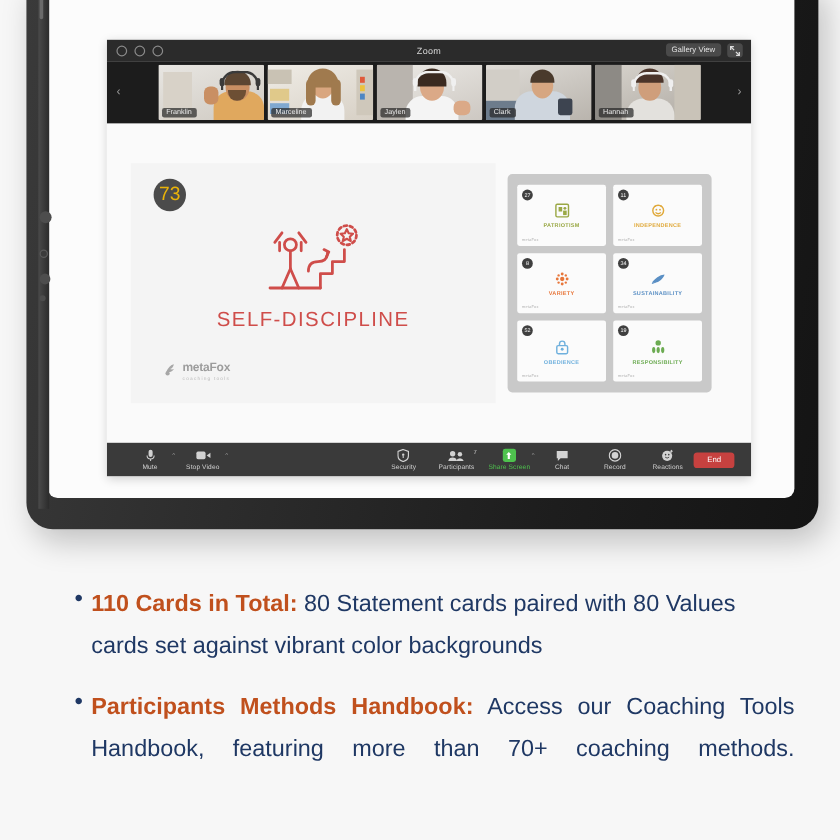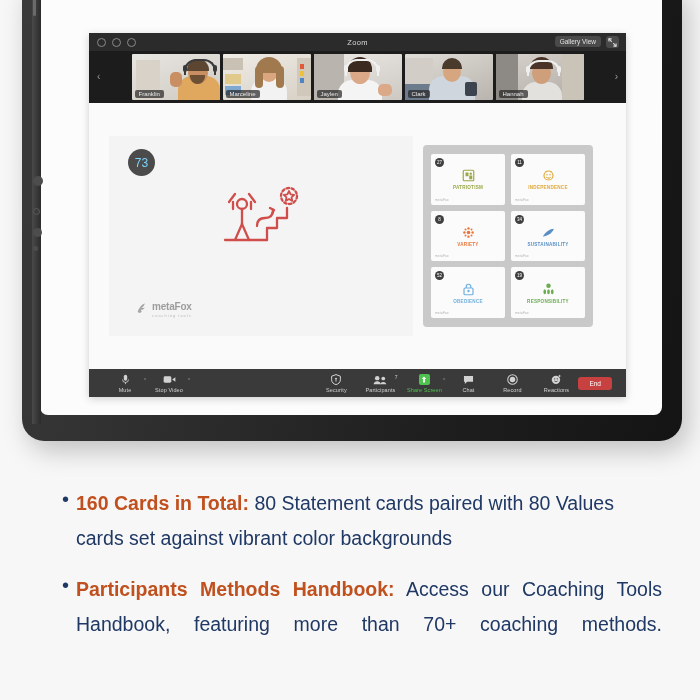--- a/index.html
+++ b/index.html
@@ -70,21 +70,21 @@
   .p-body{position:absolute;border-radius:14px 14px 0 0;}
   .p-hp{position:absolute;border:2px solid #3a3a3a;border-bottom:none;border-radius:12px 12px 0 0;}
   .p-hp i{position:absolute;width:4px;height:7px;background:#3a3a3a;border-radius:2px;top:4px;}
 
   .stage{flex:1;background:#fafafa;position:relative;display:flex;padding:12px 14px;gap:10px;}
   .slide{
     width:304px;height:200px;background:#f4f4f4;position:relative;align-self:center;margin-left:6px;
   }
   .badge{
     position:absolute;left:19px;top:13px;width:27px;height:27px;border-radius:50%;
-    background:#4b4b4b;color:#7dd3fc;font-size:12px;display:flex;align-items:center;justify-content:center;
+    background:#4b4b4b;color:#eab308;font-size:16px;display:flex;align-items:center;justify-content:center;
   }
   .slide-core{position:absolute;left:0;right:0;top:46px;text-align:center;}
   .slide-title{color:#cf4d4a;font-size:17px;letter-spacing:1.2px;font-weight:500;margin-top:4px;}
   .logo{position:absolute;left:27px;bottom:18px;display:flex;align-items:center;gap:3px;opacity:.55;}
   .logo-txt b{font-size:10px;color:#555;font-weight:600;letter-spacing:-.2px;}
   .logo-sub{font-size:4px;color:#888;letter-spacing:1px;text-align:right;display:block;margin-top:-1px;}
 
   .cardpanel{
     width:170px;height:182px;background:#c9c9c9;border-radius:4px;align-self:center;
     padding:9px 8px;box-sizing:border-box;
@@ -254,20 +254,21 @@
                   <path d="M18 20 L18 27"></path>
                   <path d="M36 20 L36 27"></path>
                   <path d="M10 58 L52 58"></path>
                   <path d="M52 58 L52 46 L62 46 L62 36 L72 36 L72 26"></path>
                   <path d="M42 44 q0 -8 8 -8 t8 -8"></path>
                   <path d="M55 26 l4 2 -2 4"></path>
                   <circle cx="74" cy="14" r="8" stroke-dasharray="2.5 2.5"></circle>
                   <path d="M74 9 l1.6 3.4 3.6 .4 -2.7 2.5 .8 3.6 -3.3 -1.9 -3.3 1.9 .8 -3.6 -2.7 -2.5 3.6 -.4z" stroke-width="1.8"></path>
                 </g>
               </svg>
+              <div class="slide-title">SELF-DISCIPLINE</div>
             </div>
             <div class="logo">
               <svg width="13" height="13" viewBox="0 0 16 16">
                 <path d="M3 11 q3-7 8-8 -1 4 -4 5 2 1 4 0 -2 4 -8 3z" fill="#6a6a6a"></path>
                 <circle cx="4.5" cy="12.5" r="2.2" fill="#6a6a6a"></circle>
               </svg>
               <span class="logo-txt">
                 <b>metaFox</b>
                 <span class="logo-sub">coaching tools</span>
               </span>
@@ -459,21 +460,21 @@
   <span class="btn-vol b1"></span>
   <span class="btn-vol b2"></span>
   <span class="btn-vol b3"></span>
   <span class="btn-vol b4"></span>
 </div>
 
 <div class="bullets">
   <div class="bullet">
     <span class="bul-dot">•</span>
     <span class="bul-text">
-      <span class="lead">160 Cards in Total:</span><span> 80 Statement cards paired with 80 Values cards set against vibrant color backgrounds</span>
+      <span class="lead">110 Cards in Total:</span><span> 80 Statement cards paired with 80 Values cards set against vibrant color backgrounds</span>
     </span>
   </div>
   <div class="bullet">
     <span class="bul-dot">•</span>
     <span class="bul-text justify">
       <span class="lead">Participants Methods Handbook:</span><span> Access our Coaching Tools Handbook, featuring more than 70+ coaching methods.</span>
     </span>
   </div>
 </div>
 

